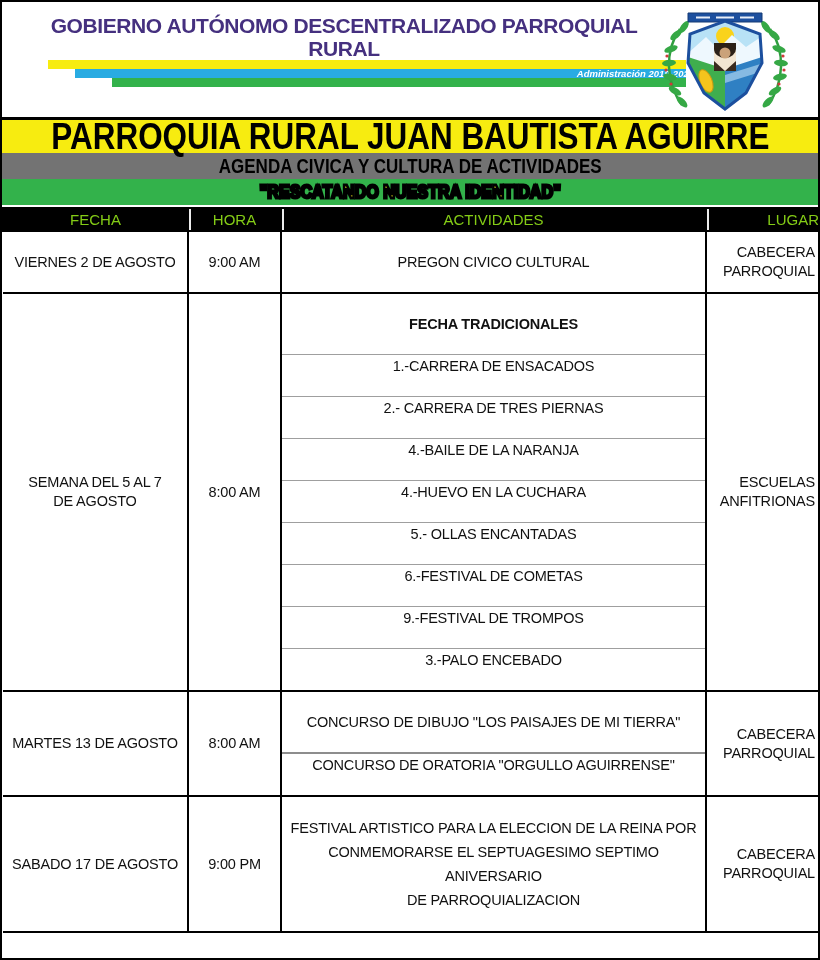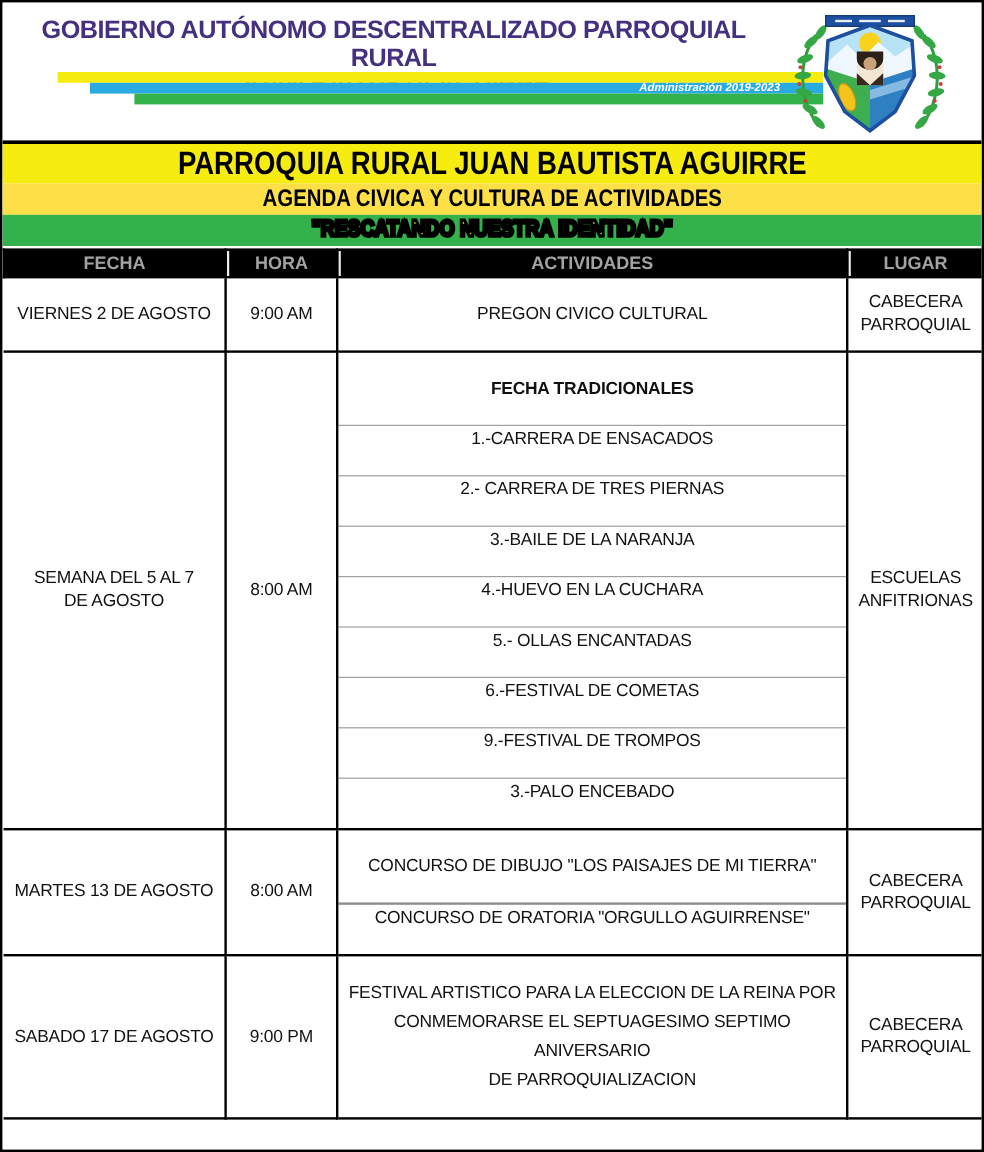--- a/index.html
+++ b/index.html
@@ -4,67 +4,67 @@
 <style>
   html,body { margin:0; padding:0; background:#ffffff; }
   .page {
     position:relative; width:820px; height:960px; box-sizing:border-box;
     background:#fff; border:2px solid #000; overflow:hidden;
     font-family:"Liberation Sans", sans-serif;
   }
   
   .header-area { position:relative; height:115px; }
   .org-title {
-    position:absolute; left:0; top:13px; width:652px; text-align:center;
+    position:absolute; left:16px; top:13px; width:652px; text-align:center;
     color:#45307f; font-weight:bold; font-size:21px; line-height:1.08;
     letter-spacing:-0.4px;
   }
   .stripe { position:absolute; height:9px; }
   .stripe.yellow { left:46px;  top:58px; width:638px; background:#f7ec10; }
   .stripe.blue   { left:73px;  top:67px; width:611px; background:#29abe2; }
   .stripe.green  { left:110px; top:76px; width:574px; background:#33b24b; }
   .admin-label {
     position:absolute; left:73px; top:66px; width:575px; text-align:right;
-    color:#fff; font-size:9.5px; font-weight:bold; font-style:italic; line-height:11px;
+    color:#fff; font-size:9.5px; font-weight:bold; font-style:italic; line-height:11px;padding-left:44px;
   }
   .crest { position:absolute; right:16px; top:3px; width:154px; height:112px; }
 
   
   .banner-block { border-top:3px solid #000; }
   .band { display:flex; align-items:center; justify-content:center; color:#000; }
   .band .squeeze { display:inline-block; transform:scaleX(0.85); transform-origin:center; white-space:nowrap; }
-  .band.yellow { height:33px; background:#f7ec10; font-weight:bold; font-size:27px; }
-  .band.blue   { height:26px; background:#fde047; font-weight:bold; font-size:20px; }
+  .band.yellow { height:33px; background:#f7ec10; font-weight:bold; font-size:37px; }
+  .band.blue   { height:26px; background:#737373; font-weight:bold; font-size:20px; }
   .band.green  { height:26px; background:#33b24b; font-weight:bold; font-size:19px; margin-bottom:2px; }
   .band.green .squeeze {
     color:#f9ed1b; -webkit-text-stroke:3px #000;
   }
 
   
   table.agenda { border-collapse:collapse; table-layout:fixed; width:816px; }
   .agenda th {
-    background:#000; color:#a3a3a3; font-size:15px; font-weight:bold;
+    background:#000; color:#84cc16; font-size:15px; font-weight:normal;
     border:2px solid #000; padding:0;
   }
   .agenda th + th { box-shadow: inset 2px 0 0 #ececec; }
   .agenda td {
     border:2px solid #000; text-align:center; vertical-align:middle;
     font-size:14.5px; letter-spacing:-0.2px; color:#111;
     white-space:pre-line; line-height:19px; padding:2px 4px;
   }
   .agenda td.acts { padding:0; }
   .act {
     display:flex; align-items:center; justify-content:center;
     min-height:22px; line-height:21px; padding:0 4px; white-space:pre-line;
   }
   .act + .act { border-top:1px solid #9f9f9f; }
   .acts.wide-sep .act + .act { border-top:2px solid #8d8d8d; }
   .act.bold { font-weight:bold; }
   .agenda td:first-child { border-left:none; }
-  .agenda td:last-child, .agenda th:last-child { border-right:none; }
+  .agenda td:last-child, .agenda th:last-child { border-right:none;text-align:right; }
 </style>
 </head>
 <body>
 
 <div class="page">
 
   <div class="header-area">
     <div class="org-title">
       <div>GOBIERNO AUTÓNOMO DESCENTRALIZADO PARROQUIAL RURAL</div>
       <div>JUAN BAUTISTA AGUIRRE</div>
@@ -173,21 +173,21 @@
       </tr>
 
       <tr>
         <td>SEMANA DEL 5 AL 7
 DE AGOSTO</td>
         <td>8:00 AM</td>
         <td class="acts">
           <div class="act bold">FECHA TRADICIONALES</div>
           <div class="act">1.-CARRERA DE ENSACADOS</div>
           <div class="act">2.- CARRERA DE TRES PIERNAS</div>
-          <div class="act">3.-BAILE DE LA NARANJA</div>
+          <div class="act">4.-BAILE DE LA NARANJA</div>
           <div class="act">4.-HUEVO EN LA CUCHARA</div>
           <div class="act">5.- OLLAS ENCANTADAS</div>
           <div class="act">6.-FESTIVAL DE COMETAS</div>
           <div class="act">9.-FESTIVAL DE TROMPOS</div>
           <div class="act">3.-PALO ENCEBADO</div>
         </td>
         <td>ESCUELAS
 ANFITRIONAS</td>
       </tr>
 

